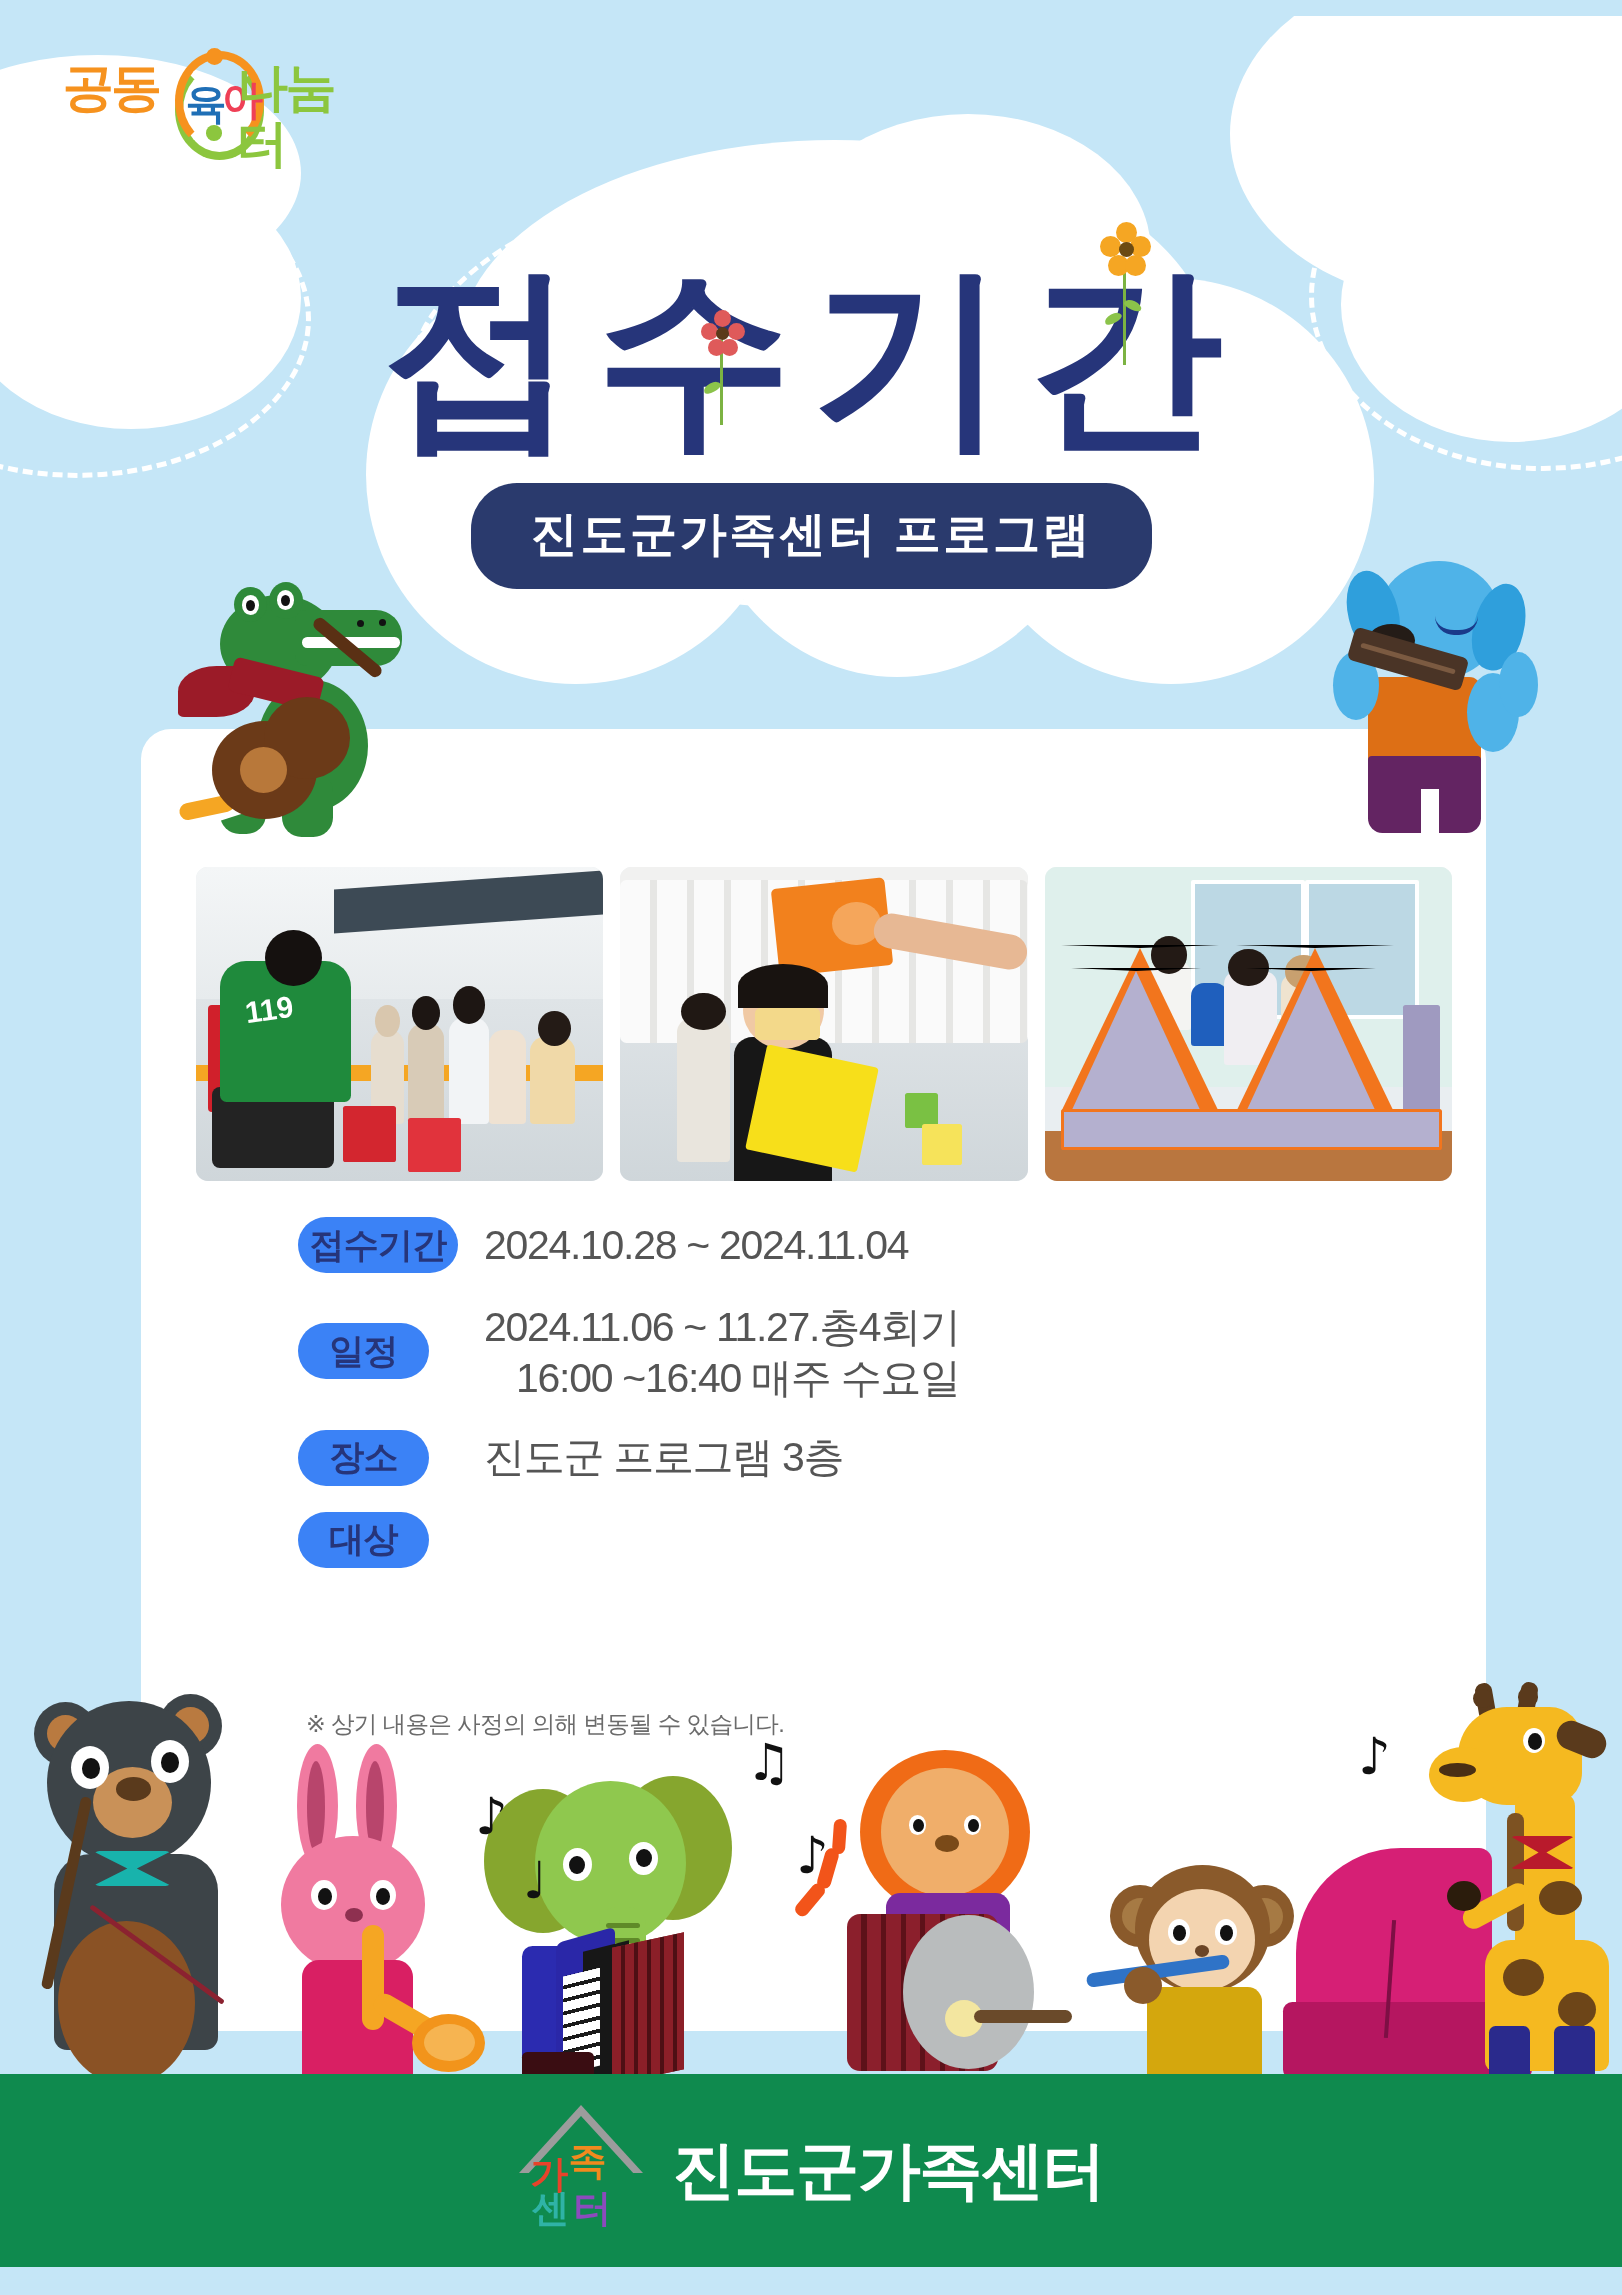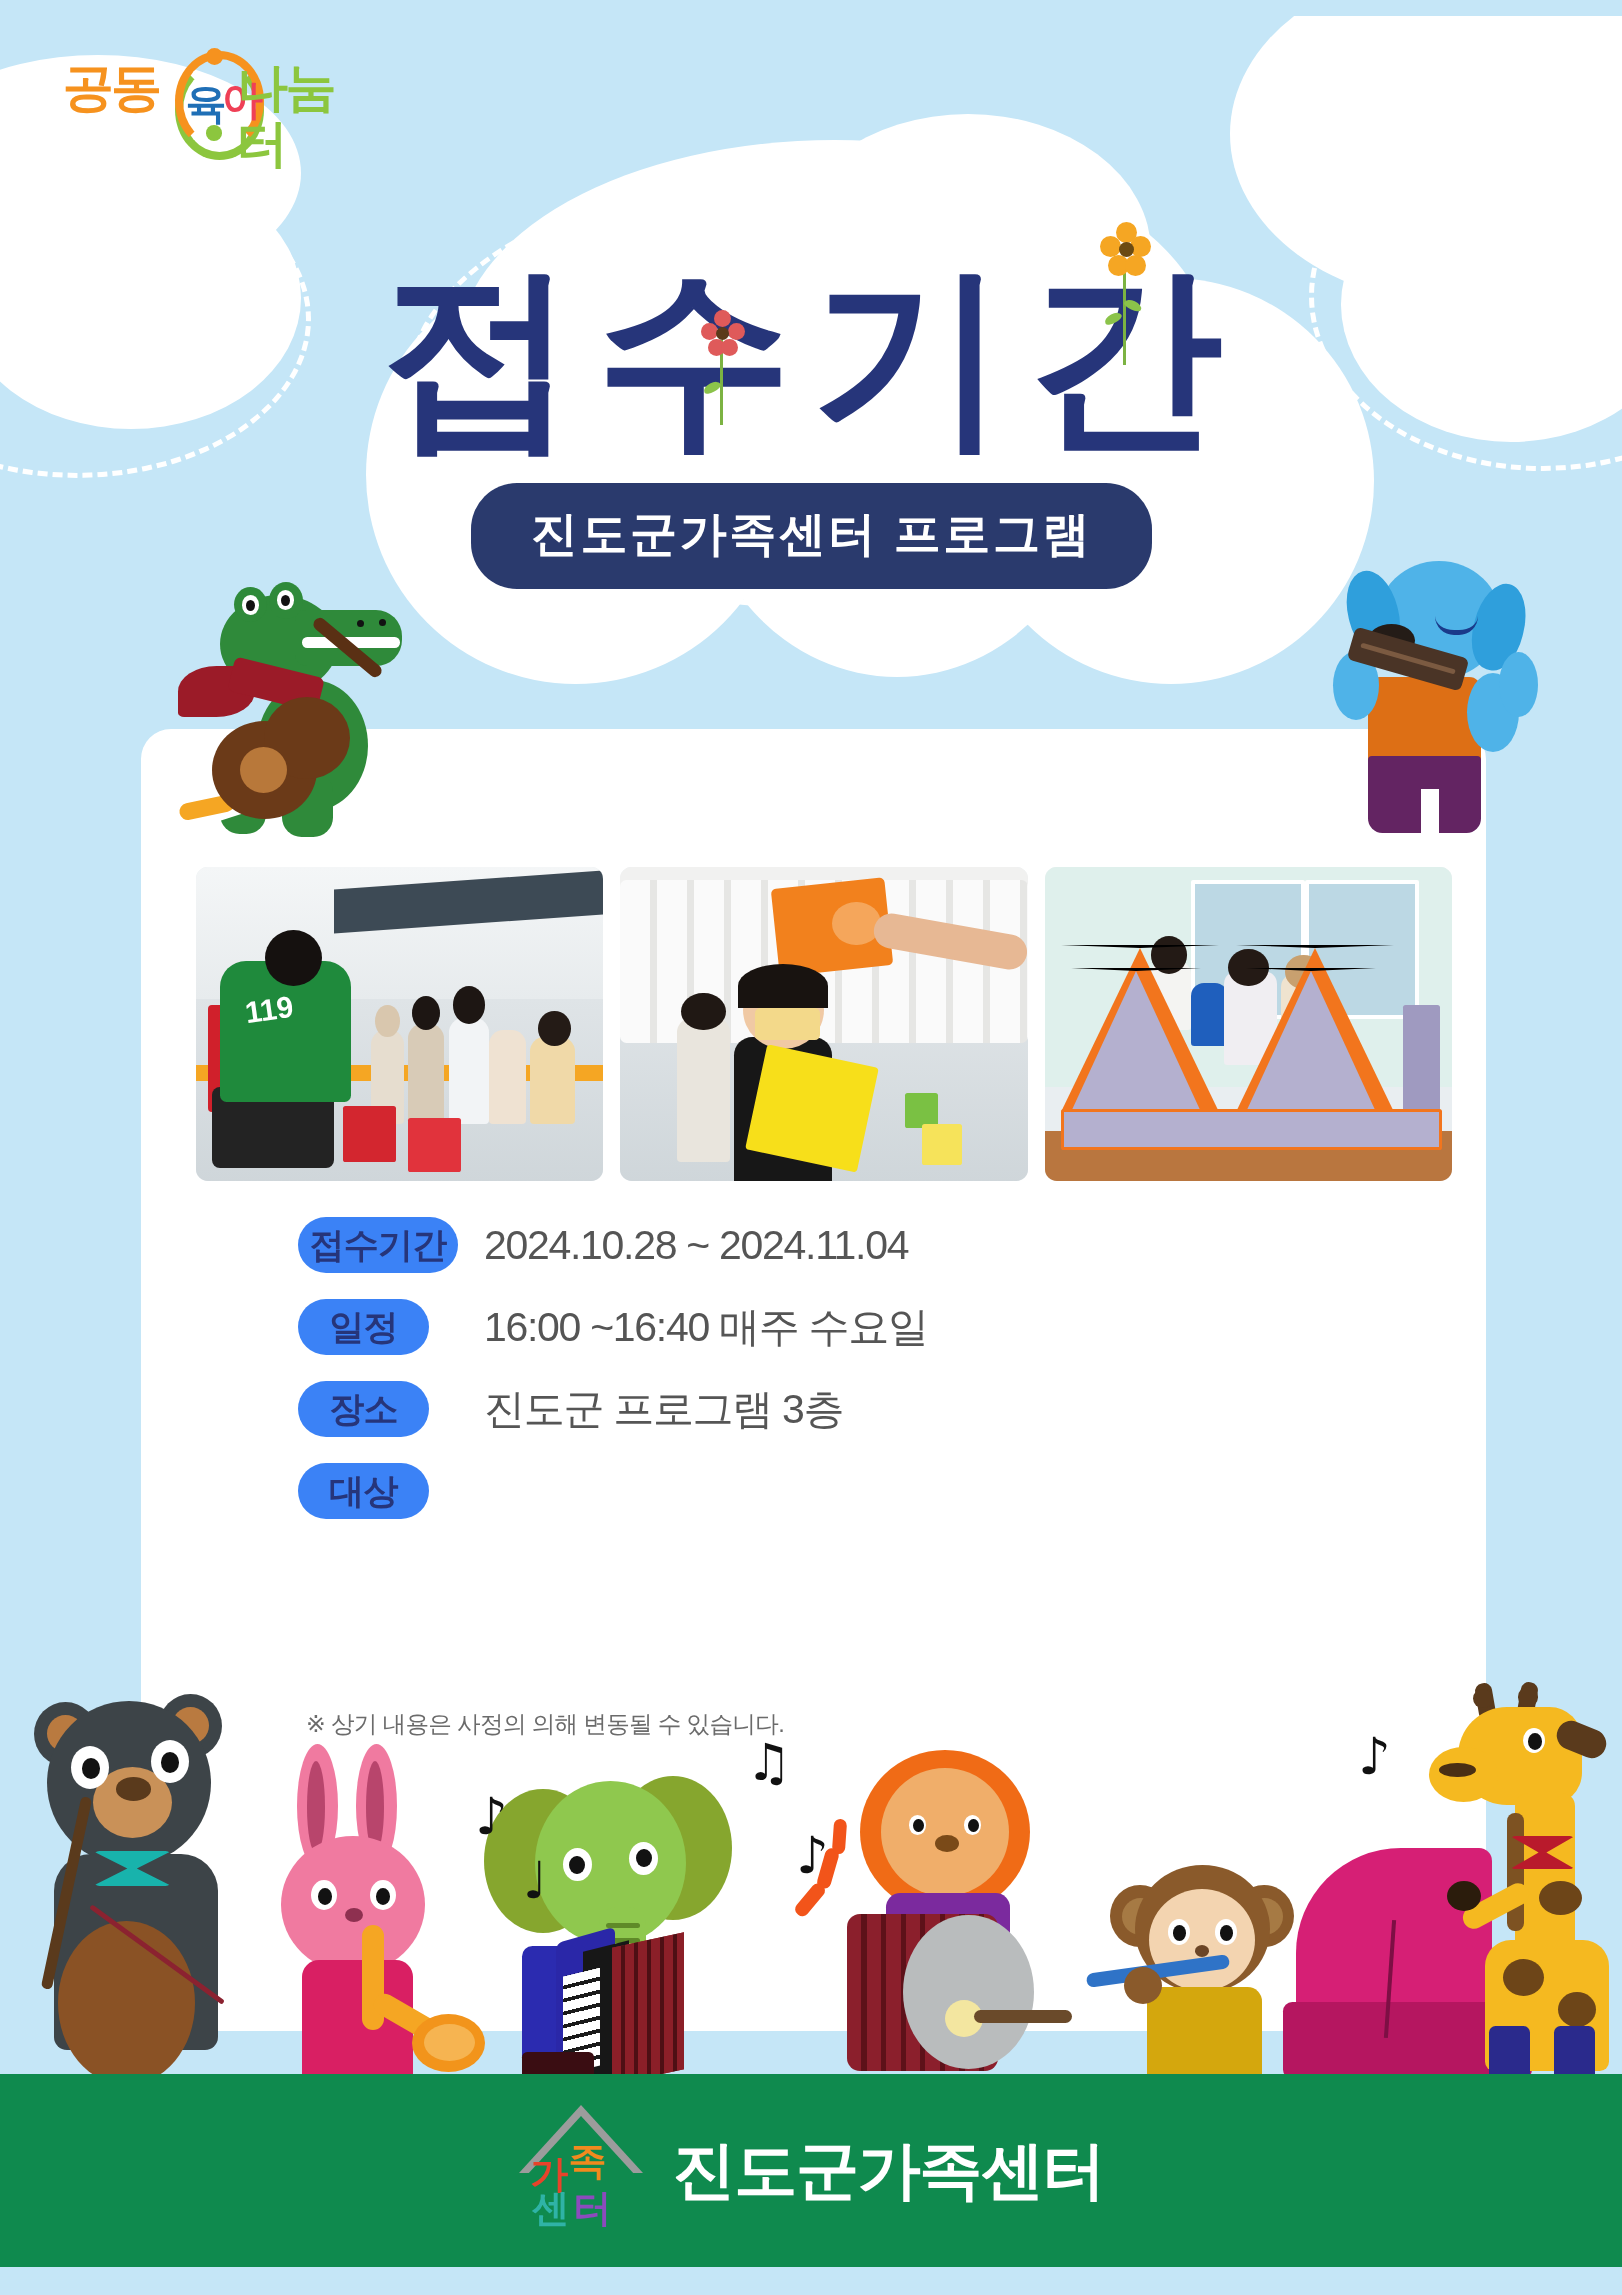--- a/index.html
+++ b/index.html
@@ -329,20 +329,21 @@
     <div class="row">
       <div class="badge">접수기간</div>
       <div class="row-val">
         <span class="ln">2024.10.28 ~ 2024.11.04</span>
       </div>
     </div>
 
     <div class="row sched">
       <div class="badge narrow">일정</div>
       <div class="row-val" style="margin-left:55px;">
+        <span class="ln">2024.11.06 ~  11.27.총4회기</span>
         <span class="ln">16:00 ~16:40 매주 수요일</span>
       </div>
     </div>
 
     <div class="row">
       <div class="badge narrow">장소</div>
       <div class="row-val" style="margin-left:55px;">
         <span class="ln">진도군 프로그램 3층</span>
       </div>
     </div>

